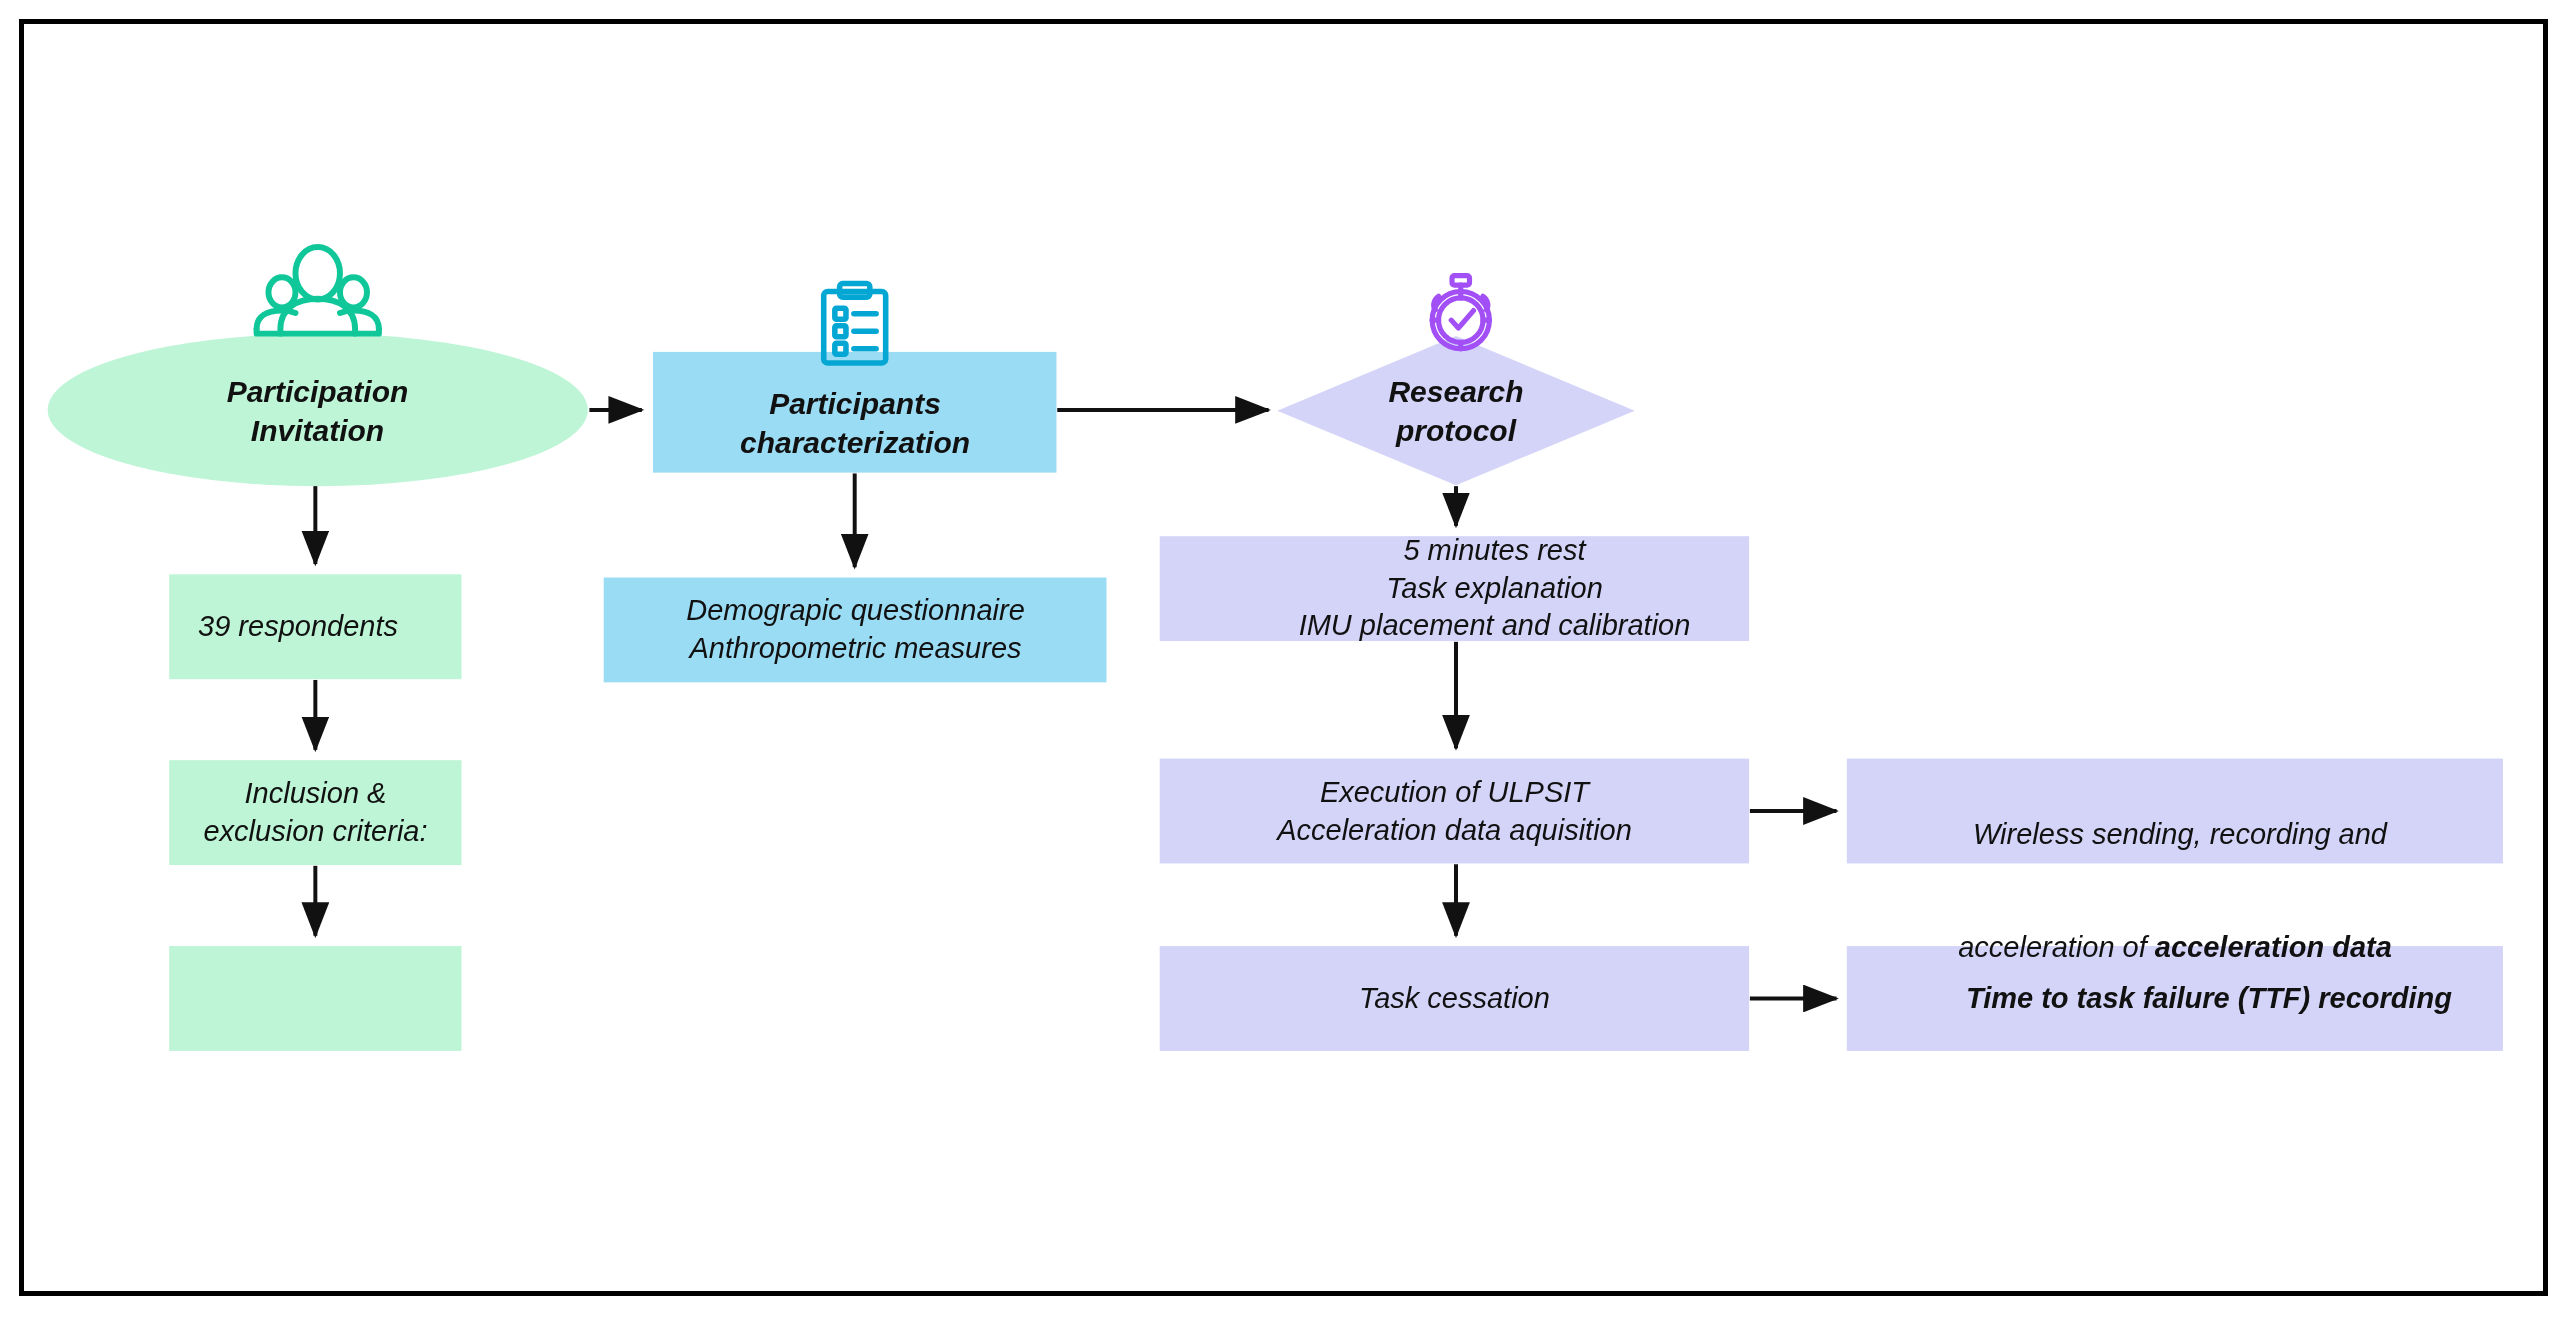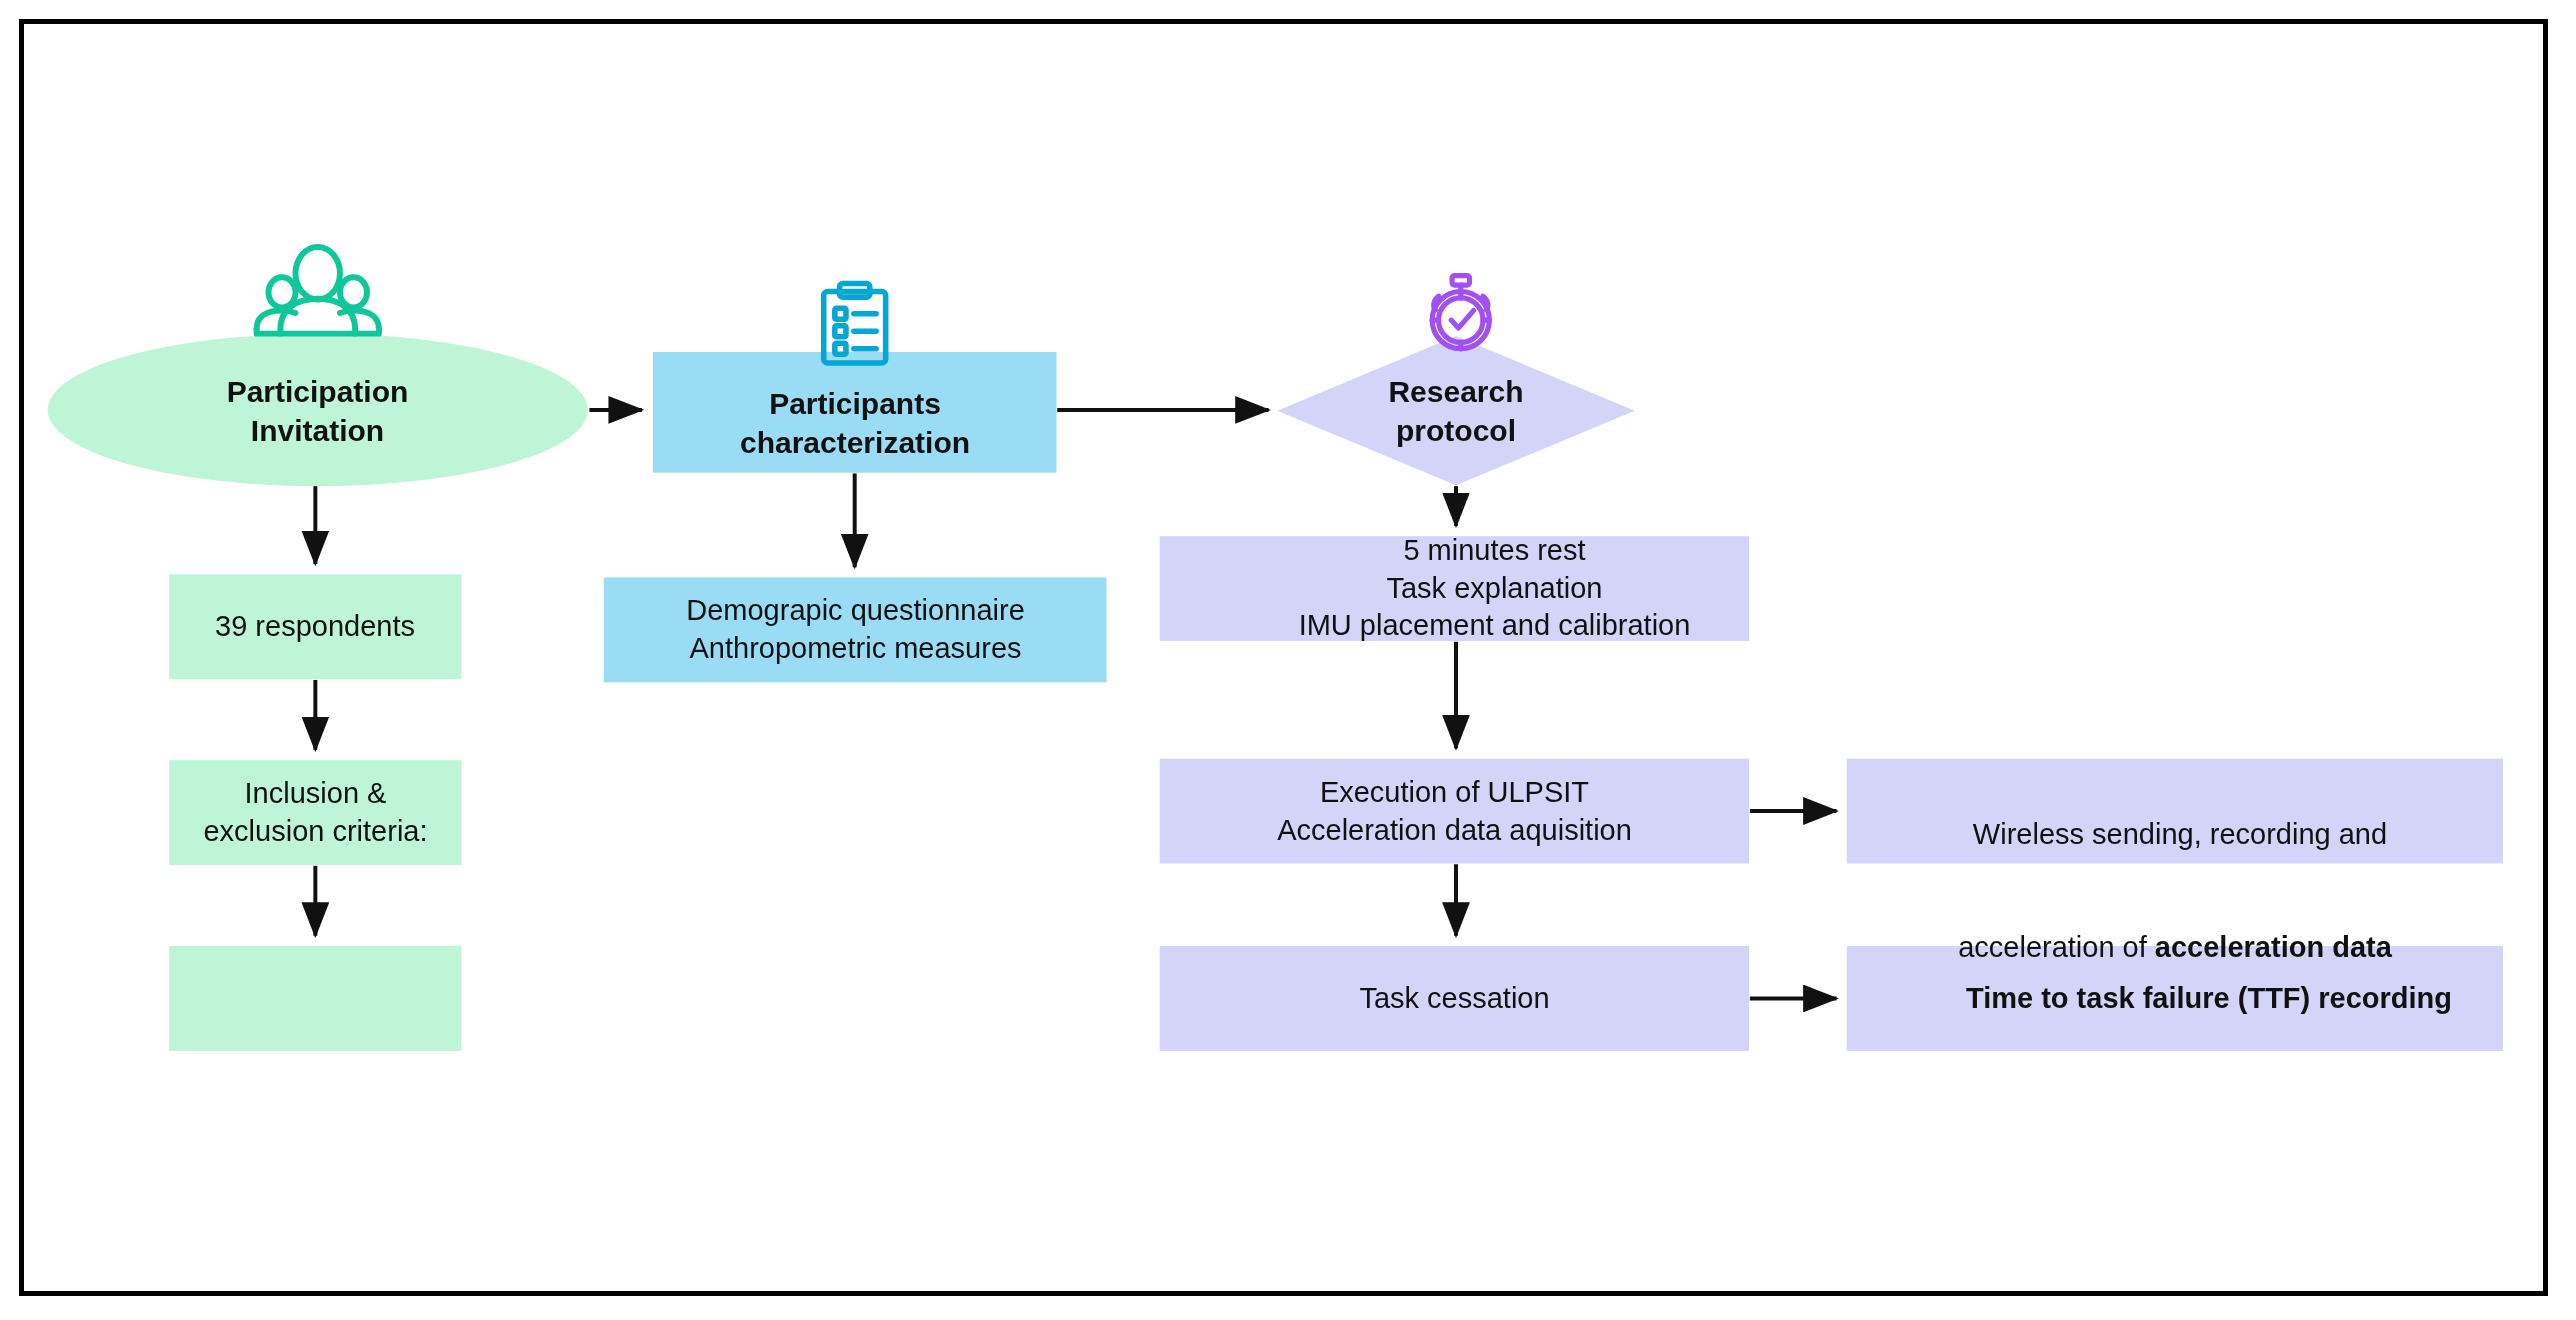--- a/index.html
+++ b/index.html
@@ -39,20 +39,21 @@
   .node-text {
     position: absolute;
     display: flex;
     align-items: center;
     justify-content: center;
     text-align: center;
     color: #111111;
     line-height: 1.30;
     white-space: pre-line;
     pointer-events: none;
+    font-style: italic;
   }
   .t-bold { font-weight: bold; }
   .fs-36 { font-size: 29px; }
   .fs-37 { font-size: 29px; }
   .fs-38 { font-size: 30px; }
 </style>
 </head>
 <body>
 
 <div id="diagram-root">
@@ -145,21 +146,21 @@
       <line x1="44" y1="86" x2="44" y2="94"></line>
       <line x1="8" y1="58" x2="16" y2="58"></line>
       <line x1="72" y1="58" x2="80" y2="58"></line>
       <polyline points="32,58 41,68 60,46"></polyline>
     </g>
   </svg>
 
   <div class="node-text t-bold fs-38" style="left:79px; top:367px; width:477px; height:87px;">Participation
 Invitation</div>
 
-  <div class="node-text fs-37" style="left:169px; top:574px; width:292px; height:105px;">39 respondents</div>
+  <div class="node-text fs-37" style="left:152px; top:574px; width:292px; height:105px;">39 respondents</div>
 
   <div class="node-text fs-37" style="left:163px; top:760px; width:305px; height:105px;">Inclusion &amp;
 exclusion criteria:</div>
 
 
   <div class="node-text t-bold fs-38" style="left:653px; top:352px; width:404px; height:142px;">Participants
 characterization</div>
 
   <div class="node-text fs-37" style="left:604px; top:577px; width:503px; height:105px;">Demograpic questionnaire
 Anthropometric measures</div>

